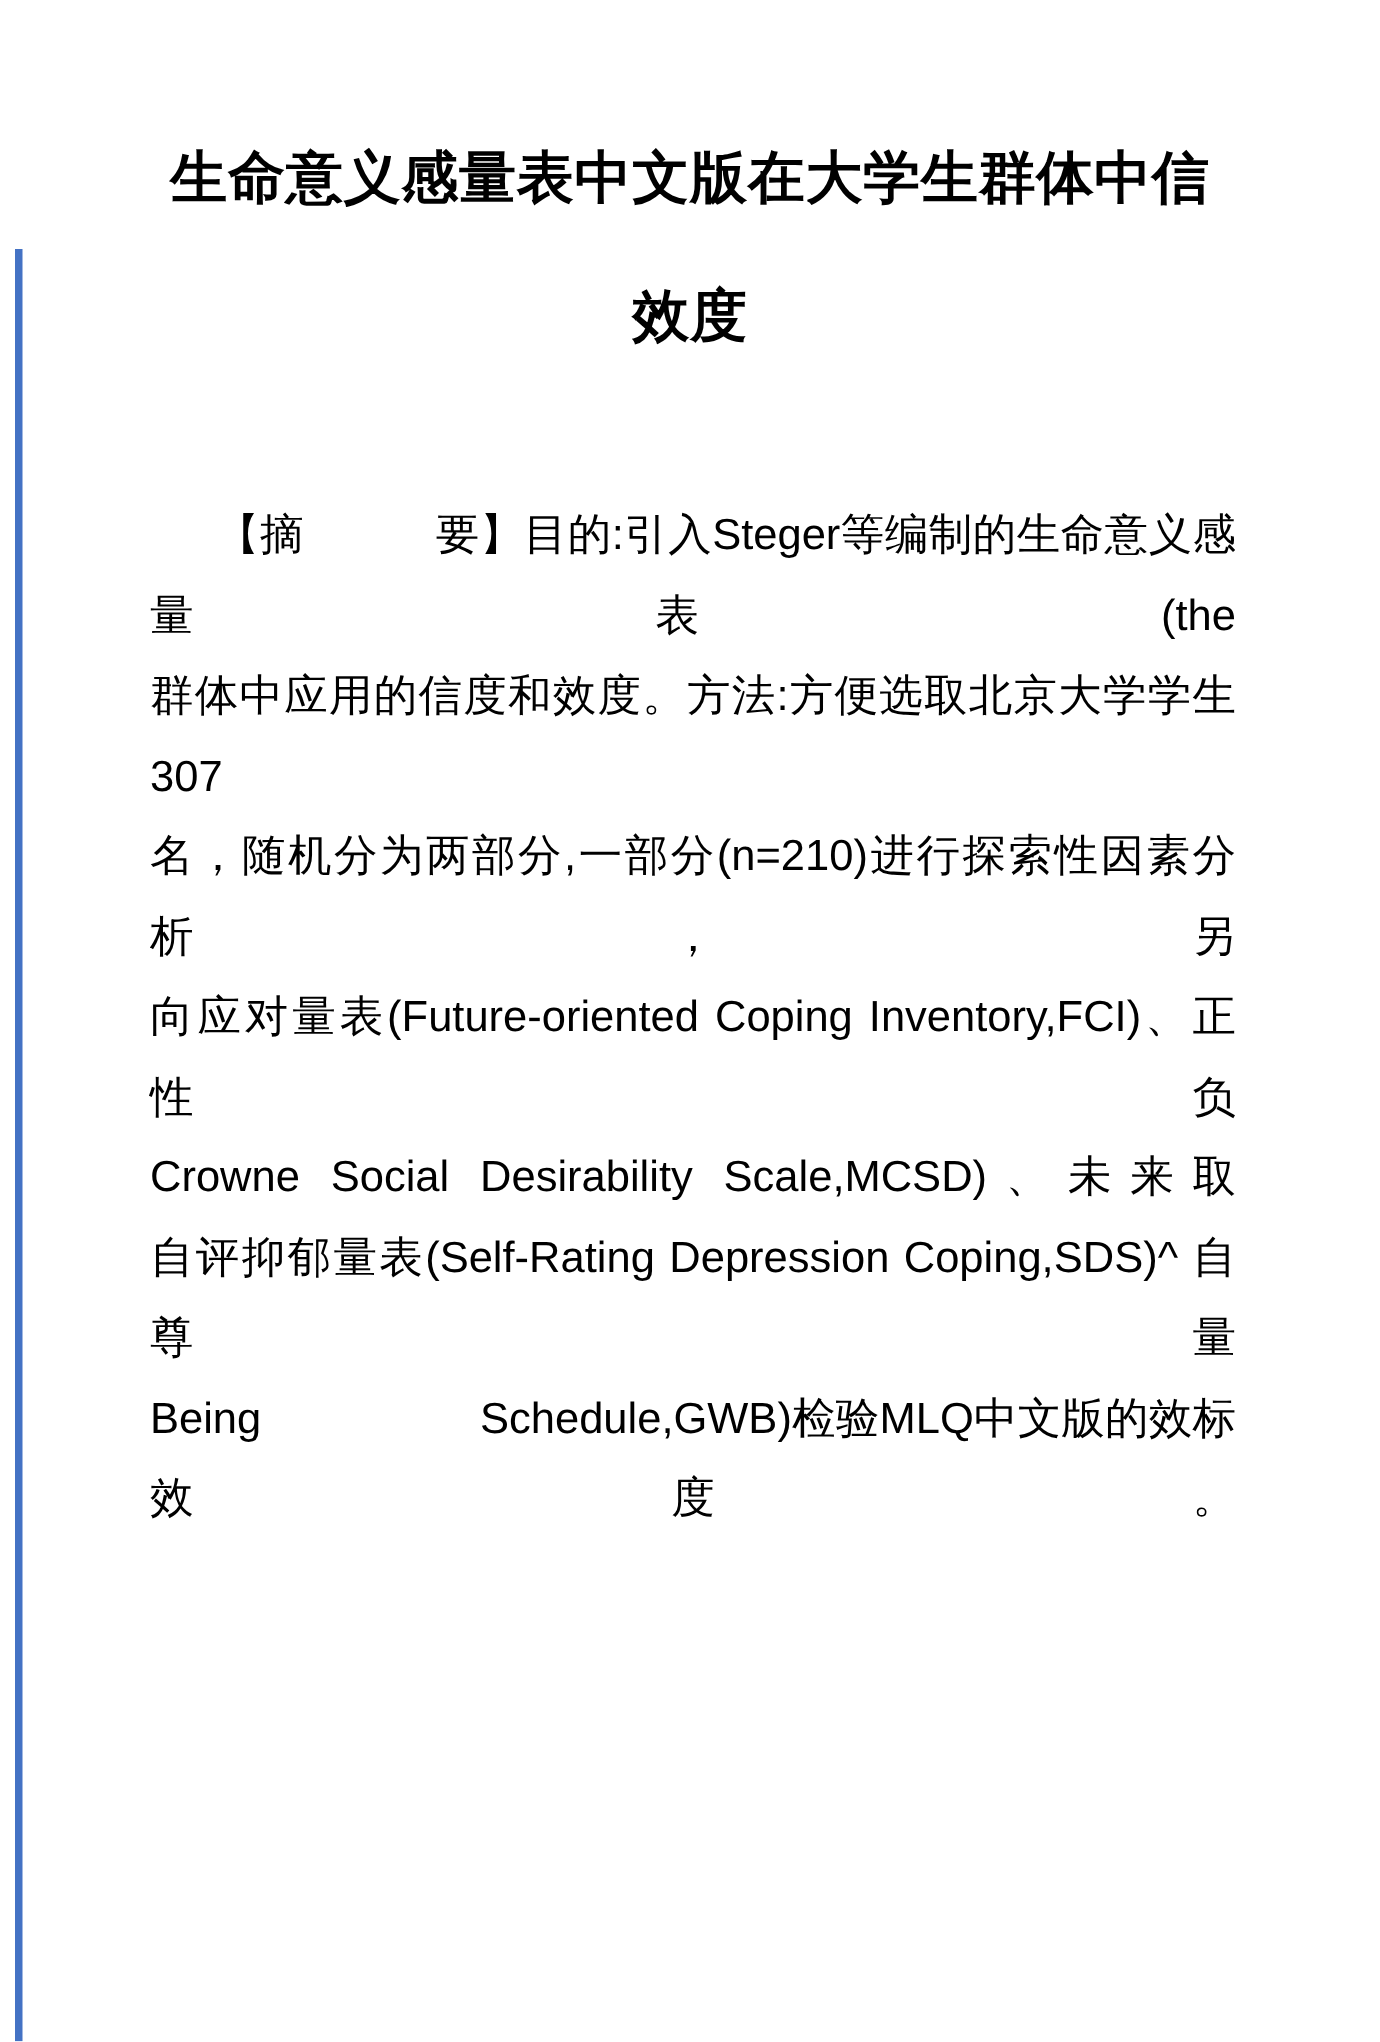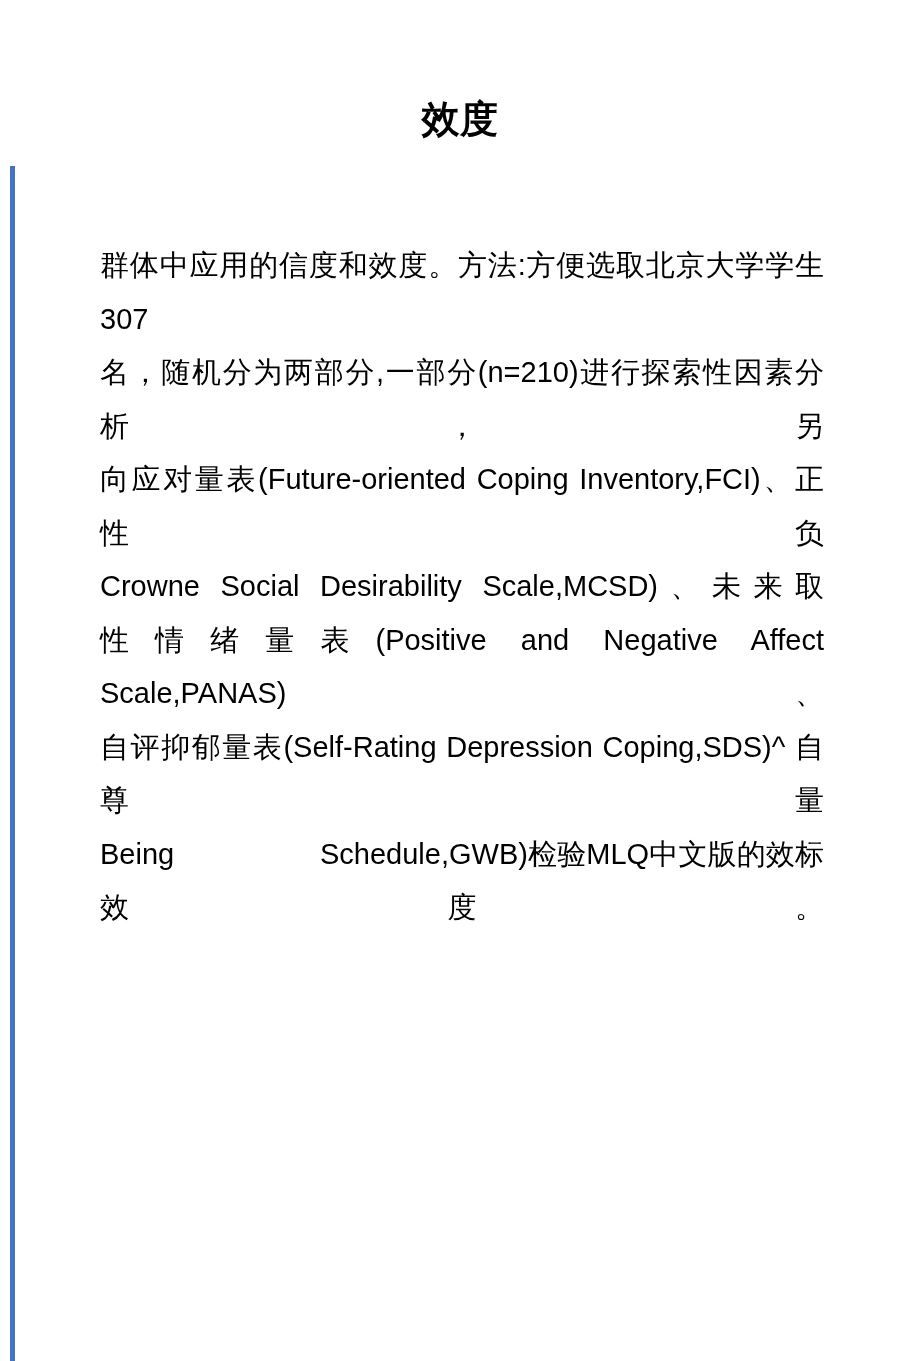--- a/index.html
+++ b/index.html
@@ -41,26 +41,27 @@
   }
   .line.indent { text-indent: 44px; }
 </style>
 </head>
 <body>
 
 <div class="page" style="background: rgb(255, 255, 255);">
   <div class="accent-bar" style="background: rgb(68, 114, 196);"></div>
 
   <h1 class="title">
+    <div>生命意义感量表中文版在大学生群体中信</div>
     <div>效度</div>
   </h1>
 
   <div class="abstract">
+    <div class="line indent">【摘　　　要】目的:引入Steger等编制的生命意义感量表(the</div>
     <div class="line">群体中应用的信度和效度。方法:方便选取北京大学学生307</div>
     <div class="line">名，随机分为两部分,一部分(n=210)进行探索性因素分析，另</div>
     <div class="line">向应对量表(Future-oriented Coping Inventory,FCI)、正性负</div>
     <div class="line">Crowne Social Desirability Scale,MCSD)、未来取</div>
-    <div class="line">性情绪量表(Positive and Negative Affect Scale,PANAS)、</div>
     <div class="line">自评抑郁量表(Self-Rating Depression Coping,SDS)^ 自尊量</div>
     <div class="line">Being　　　　　Schedule,GWB)检验MLQ中文版的效标效度。</div>
 
   </div>
 </div>
 
 </body></html>

